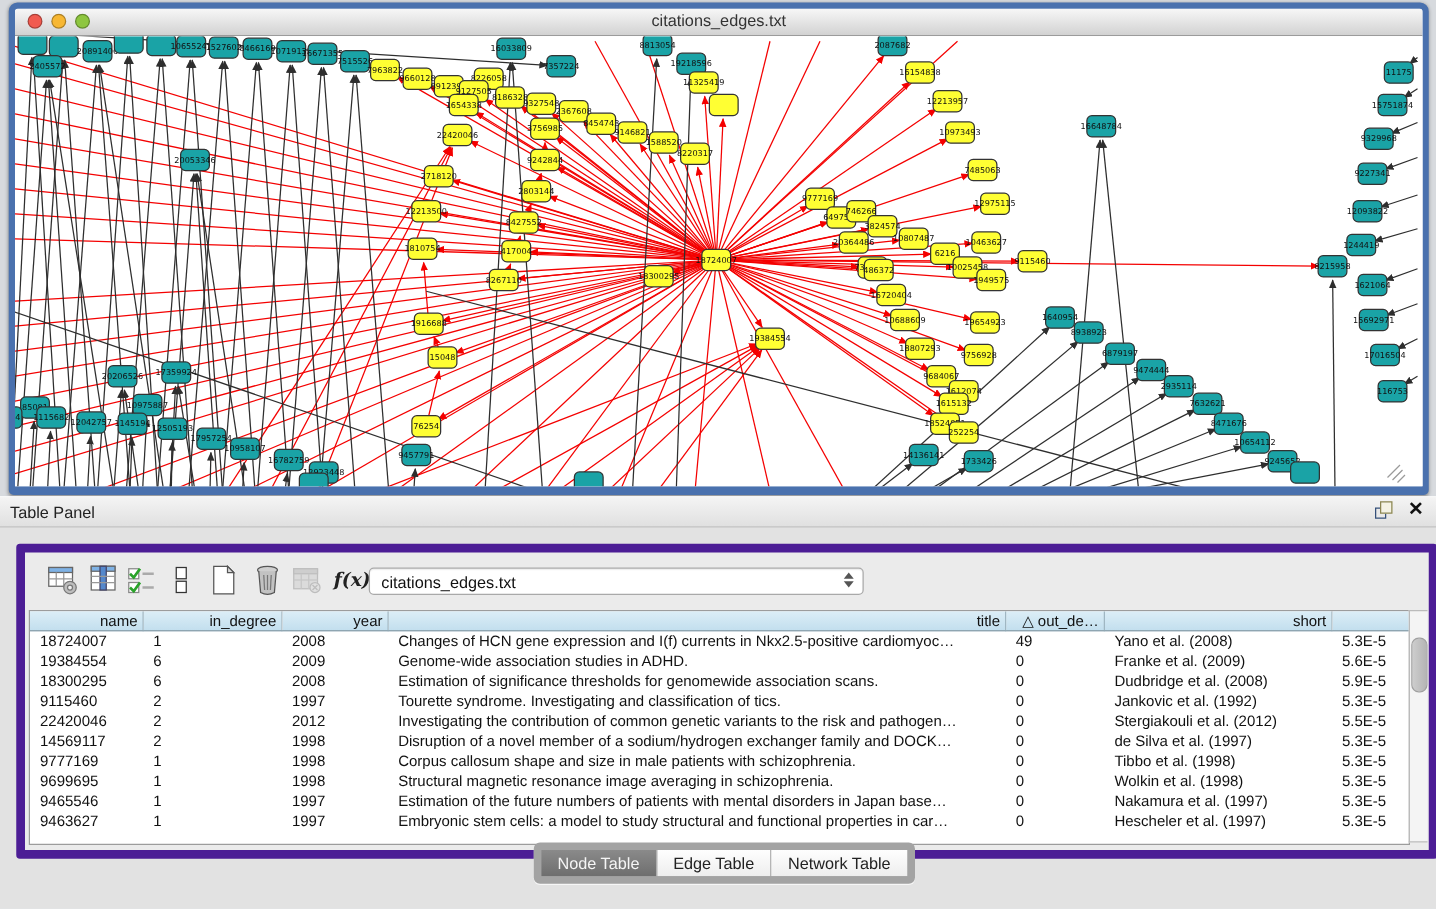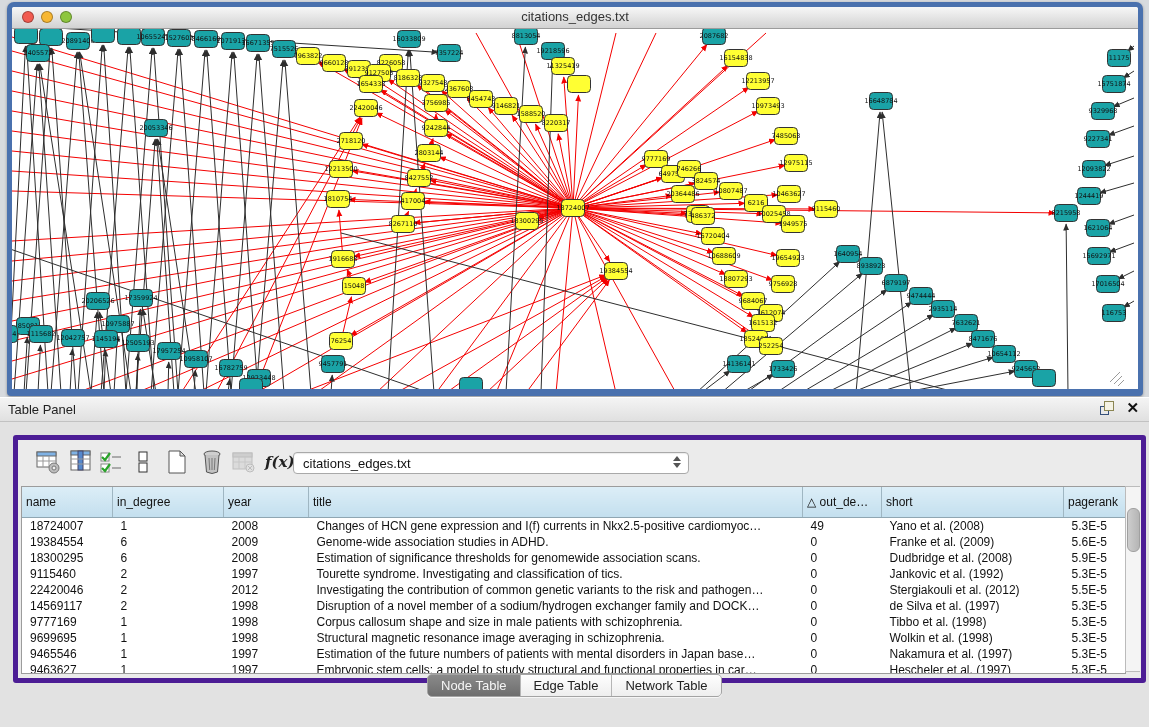--- a/index.html
+++ b/index.html
@@ -38,53 +38,53 @@
     border-top:1px solid #fff;border-bottom:1px solid #c2c2c2;text-align:center;
   }
   .panel-title{position:absolute;left:8px;top:4px;font-size:13px;color:#222;}
   .panel-btns{position:absolute;right:10px;top:3px;display:flex;gap:12px;align-items:center;}
   .float-ico{width:14px;height:14px;position:relative;cursor:pointer;}
   .float-ico .sq1{position:absolute;left:0;bottom:0;width:7px;height:7px;border:1px solid #35507a;background:#e9e9e9;}
   .float-ico .sq2{position:absolute;right:0;top:0;width:8px;height:8px;border:1px solid #8a8552;background:#f4f2e4;}
   .close-ico{font-size:15px;font-weight:bold;color:#111;line-height:14px;cursor:pointer;}
   .inner-box{
     position:absolute;left:13px;top:38px;width:1123px;height:238px;
-    border:5px solid #4c1d95;border-radius:3px;background:#ebebeb;
+    border:7px solid #4c1d95;border-radius:3px;background:#ebebeb;
   }
   .toolbar{position:absolute;left:0;top:0;right:0;height:44px;}
   .tb-ico{position:absolute;top:9px;width:26px;height:26px;cursor:pointer;}
   .fx{position:absolute;top:13px;font-family:"DejaVu Serif",serif;font-style:italic;font-weight:bold;font-size:15px;color:#222;}
   .combo{
     position:absolute;left:275px;top:12px;width:396px;height:22px;
     background:#fff;border:1px solid #a9a9a9;border-radius:4px;
     font-size:13px;color:#111;line-height:21px;padding-left:9px;box-sizing:border-box;
     box-shadow:inset 0 1px 1px rgba(0,0,0,.08);cursor:pointer;
   }
   .combo .arrows{position:absolute;right:6px;top:3px;width:9px;}
   .combo .arrows .up{width:0;height:0;border-left:4px solid transparent;border-right:4px solid transparent;border-bottom:5px solid #555;margin-bottom:2px;}
   .combo .arrows .dn{width:0;height:0;border-left:4px solid transparent;border-right:4px solid transparent;border-top:5px solid #555;}
   
   .grid-wrap{position:absolute;left:3px;top:46px;width:1103px;height:186px;background:#fff;border:1px solid #9c9c9c;overflow:hidden;}
   table.grid{border-collapse:collapse;table-layout:fixed;width:1100px;font-size:12px;color:#111;}
   table.grid th{
     background:linear-gradient(#dceef7,#c3dfee);
     border-right:1px solid #9fb6c2;border-bottom:1px solid #8fa6b2;
-    font-weight:normal;font-size:12px;height:30px;padding:0 4px;text-align:left;
+    font-weight:normal;font-size:12px;height:15px;padding:0 4px;text-align:right;
     overflow:hidden;white-space:nowrap;
   }
   table.grid td{
     height:16px;padding:0 4px 0 8px;white-space:nowrap;overflow:hidden;
     text-overflow:clip;border:none;
   }
   .vscroll{position:absolute;right:1px;top:46px;width:15px;height:186px;background:#f4f4f4;border:1px solid #bbb;border-right:none;box-sizing:border-box;}
   .vthumb{position:absolute;left:1px;top:21px;width:11px;height:42px;border-radius:6px;background:linear-gradient(90deg,#cdcdcd,#b5b5b5);border:1px solid #a0a0a0;}
   
   .seg{
     position:absolute;left:427px;top:277px;height:21px;display:flex;
-    border:1px solid #a3a3a3;border-radius:5px;overflow:hidden;background:#a3a3a3;
+    border:6px solid #a3a3a3;border-radius:5px;overflow:hidden;background:#a3a3a3;
     box-shadow:0 1px 0 rgba(255,255,255,.7);
   }
   .seg .s{
     padding:0 13px;font-size:13px;line-height:21px;color:#222;cursor:pointer;
     border-right:1px solid #b5b5b5;background:linear-gradient(#fefefe,#eee);
   }
   .seg .s:last-child{border-right:none;}
   .seg .s.sel{background:linear-gradient(#8a8a8a,#6e6e6e);color:#f5f5f5;}
   
   .statusbar{position:absolute;left:0;bottom:0;width:100%;height:24px;}

